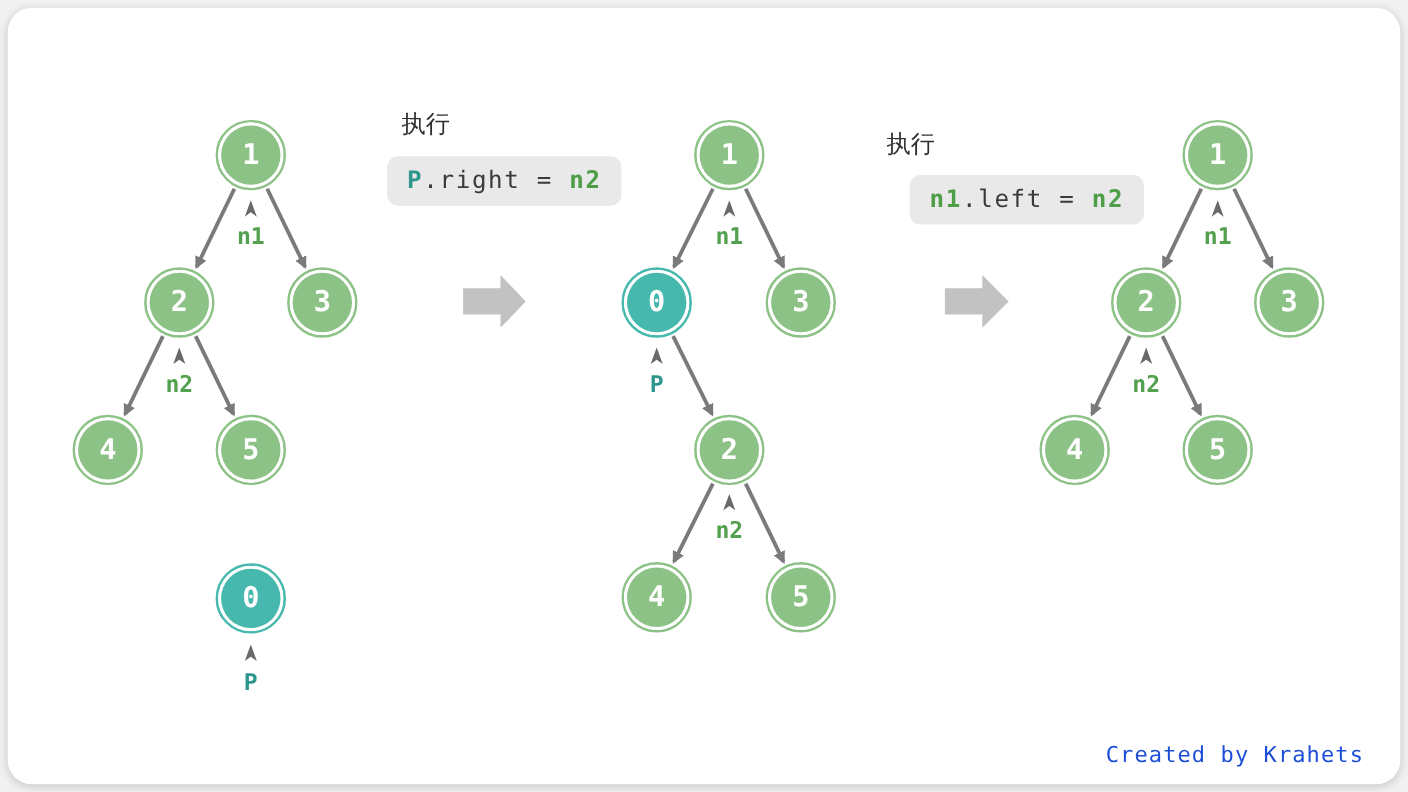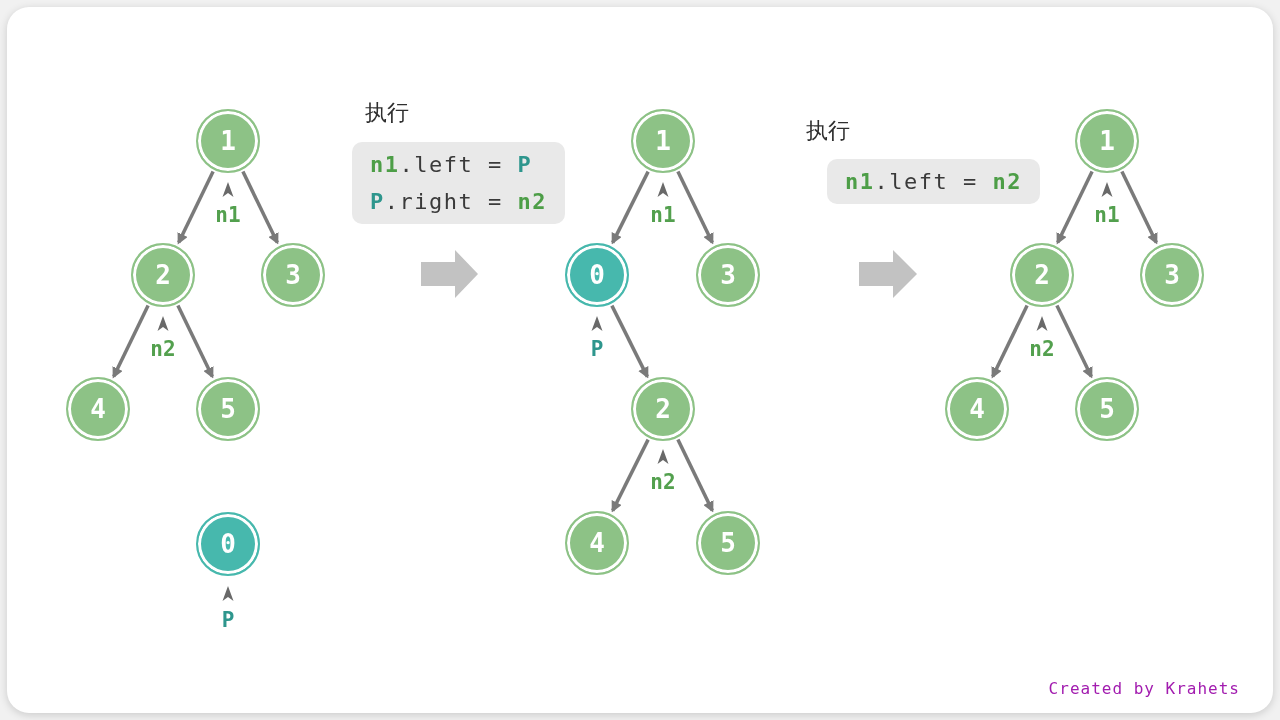--- a/index.html
+++ b/index.html
@@ -16,22 +16,22 @@
   .ptr.green{color:#53a04e;}
   .ptr.teal{color:#2e968d;}
   .code-title{position:absolute;font-family:"Liberation Sans","DejaVu Sans",sans-serif;
               font-size:22px;color:#2f2f2f;}
   .code-box{position:absolute;background:#e9e9e9;border-radius:10px;
             font-family:"DejaVu Sans Mono",monospace;font-size:22px;letter-spacing:1.5px;
             color:#3a3a3a;line-height:37px;padding:4px 18px;white-space:pre;}
   .code-box .green{color:#4d9e47;font-weight:bold;}
   .code-box .teal{color:#2e968d;font-weight:bold;}
   .watermark{position:absolute;right:40px;bottom:22px;
-             font-family:"DejaVu Sans Mono",monospace;font-size:16px;
-             letter-spacing:1px;color:#a21caf;}
+             font-family:"DejaVu Sans Mono",monospace;font-size:20px;
+             letter-spacing:1px;color:#1d4ed8;}
 </style>
 </head>
 <body>
 
 <div class="stage"></div>
 
 <svg class="layer" width="1280" height="720" viewBox="0 0 1280 720">
   <defs>
     <marker id="ah" viewBox="0 0 10 10" refX="8" refY="5" markerWidth="3.2" markerHeight="3.2" orient="auto-start-reverse">
       <path d="M0,0 L10,5 L0,10 z" fill="#7a7a7a"></path>
@@ -89,18 +89,18 @@
 
 <div class="node green" style="left:1075px;top:109px">1</div>
 <div class="node green" style="left:1010px;top:243px">2</div>
 <div class="node green" style="left:1140px;top:243px">3</div>
 <div class="node green" style="left:945px;top:377px">4</div>
 <div class="node green" style="left:1075px;top:377px">5</div>
 <div class="ptr green" style="left:1107px;top:205px">n1</div>
 <div class="ptr green" style="left:1042px;top:339px">n2</div>
 
 <div class="code-title" style="left:365px;top:98px">执行</div>
-<div class="code-box" style="left:352px;top:142px"><div><span class="green">n1</span><span>.left = </span><span class="teal">P</span></div><div><span class="teal">P</span><span>.right = </span><span class="green">n2</span></div></div>
+<div class="code-box" style="left:352px;top:142px"><div><span class="teal">P</span><span>.right = </span><span class="green">n2</span></div></div>
 
 <div class="code-title" style="left:806px;top:116px">执行</div>
 <div class="code-box" style="left:827px;top:159px"><div><span class="green">n1</span><span>.left = </span><span class="green">n2</span></div></div>
 
 <div class="watermark">Created by Krahets</div>
 
 </body></html>

